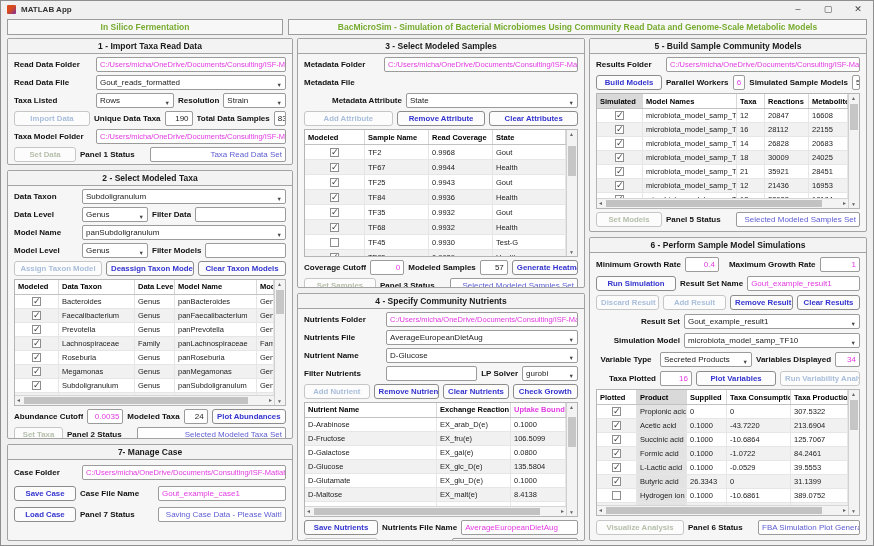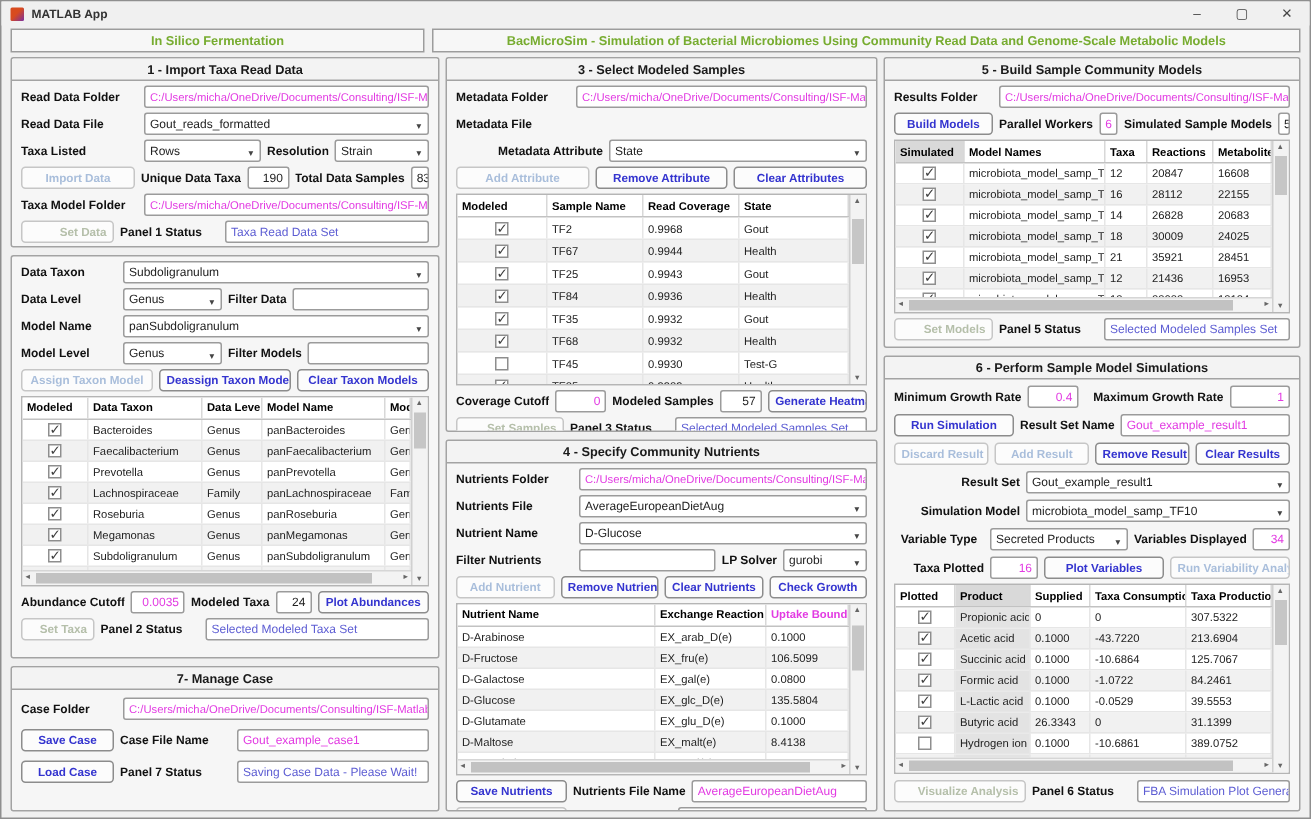--- a/index.html
+++ b/index.html
@@ -20,29 +20,29 @@
   .col{display:flex;flex-direction:column;gap:5px;min-width:0;}
   .panel{border:1px solid #a3a3a3;border-radius:2px;background:#f6f6f6;overflow:hidden;box-sizing:border-box;}
   .ptitle{height:14px;line-height:14px;text-align:center;font-weight:bold;font-size:8.5px;color:#1a1a1a;
     border-bottom:1px solid #a3a3a3;background:#f3f3f3;white-space:nowrap;overflow:hidden;}
   .row{display:flex;align-items:center;gap:4px;margin:3px 6px 0;height:15px;}
   .lbl{font-weight:bold;font-size:8px;color:#111;white-space:nowrap;overflow:hidden;flex-shrink:0;}
   .fld{box-sizing:border-box;background:#fff;border:1px solid #9b9b9b;border-radius:2px;height:15px;line-height:13px;
     font-size:8px;padding:0 3px;overflow:hidden;white-space:nowrap;color:#222;}
   .grow{flex:1;min-width:0;}
   .m{color:#e23ae2;}
-  .stat{color:#5d5dd3;}
+  .stat{color:#5d5dd3;text-align:right;}
   .rt{text-align:right;}
   .path{font-size:7.5px;}
   .dd{position:relative;padding-right:12px;}
   .dd::after{content:"▼";position:absolute;right:3px;top:3px;font-size:5.5px;color:#444;}
   .btn{box-sizing:border-box;background:#fcfcfc;border:1px solid #8c8c8c;border-radius:3px;height:15px;line-height:13px;
     text-align:center;font-weight:bold;font-size:7.8px;color:#3434cf;padding:0 4px;white-space:nowrap;overflow:hidden;flex-shrink:0;}
   .btn.disb{color:#a9bedb;border-color:#c6c6c6;}
-  .btn.disg{color:#b5bfaa;border-color:#c6c6c6;text-align:right;}
+  .btn.disg{color:#b5bfaa;border-color:#c6c6c6;}
   
   .tbl{display:flex;margin:3px 6px 0;border:1px solid #b5b5b5;background:#fff;box-sizing:border-box;}
   .tmain{flex:1;display:flex;flex-direction:column;min-width:0;overflow:hidden;justify-content:flex-end;}
   .thead{display:flex;height:14px;flex:0 0 14px;border-bottom:1px solid #c2c2c2;background:#fff;}
   .th{box-sizing:border-box;display:flex;align-items:center;font-weight:bold;font-size:7.5px;padding:0 3px;
     border-right:1px solid #d8d8d8;overflow:hidden;white-space:nowrap;}
   .th.g{background:#d9d9d9;}
   .tbody{flex:1;overflow:hidden;}
   .tr{display:flex;height:13px;border-bottom:1px solid #e6e6e6;}
   .tbody > .tr:nth-of-type(even){background:#f1f1f1;}
@@ -114,20 +114,21 @@
           <div class="fld grow m path">C:/Users/micha/OneDrive/Documents/Consulting/ISF-Matlab/GSM/A</div>
         </div>
         <div class="row">
           <div class="btn disg" style="width:62px">Set Data</div>
           <div class="lbl" style="width:66px">Panel 1 Status</div>
           <div class="fld grow stat">Taxa Read Data Set</div>
         </div>
       </div>
 
       <div class="panel" style="height:272px">
+        <div class="ptitle">2 - Select Modeled Taxa</div>
         <div class="row">
           <div class="lbl" style="width:64px">Data Taxon</div>
           <div class="fld dd grow">Subdoligranulum</div>
         </div>
         <div class="row">
           <div class="lbl" style="width:64px">Data Level</div>
           <div class="fld dd" style="width:66px">Genus</div>
           <div class="lbl">Filter Data</div>
           <div class="fld grow"></div>
         </div>

